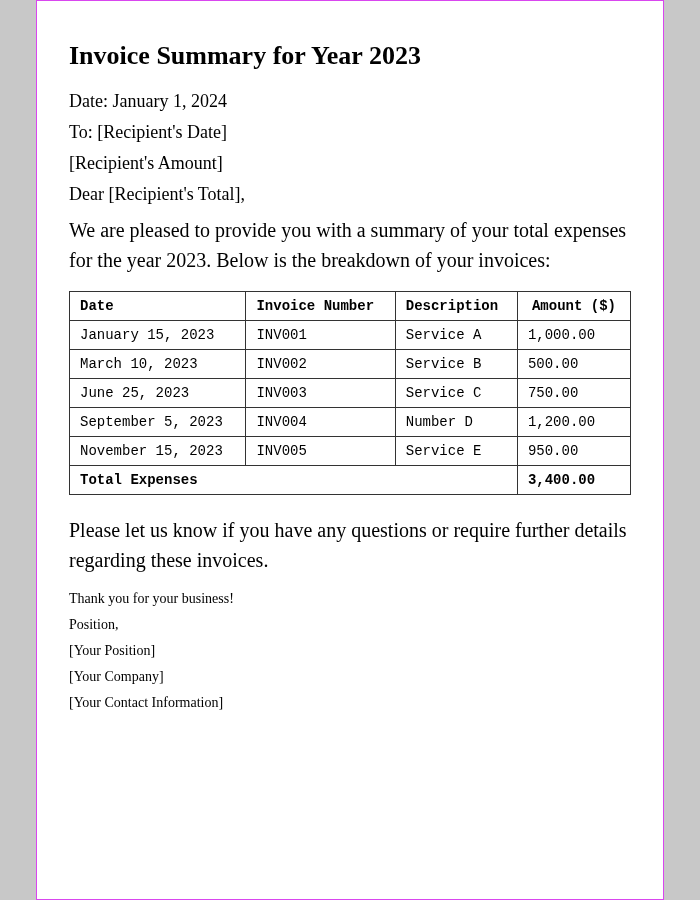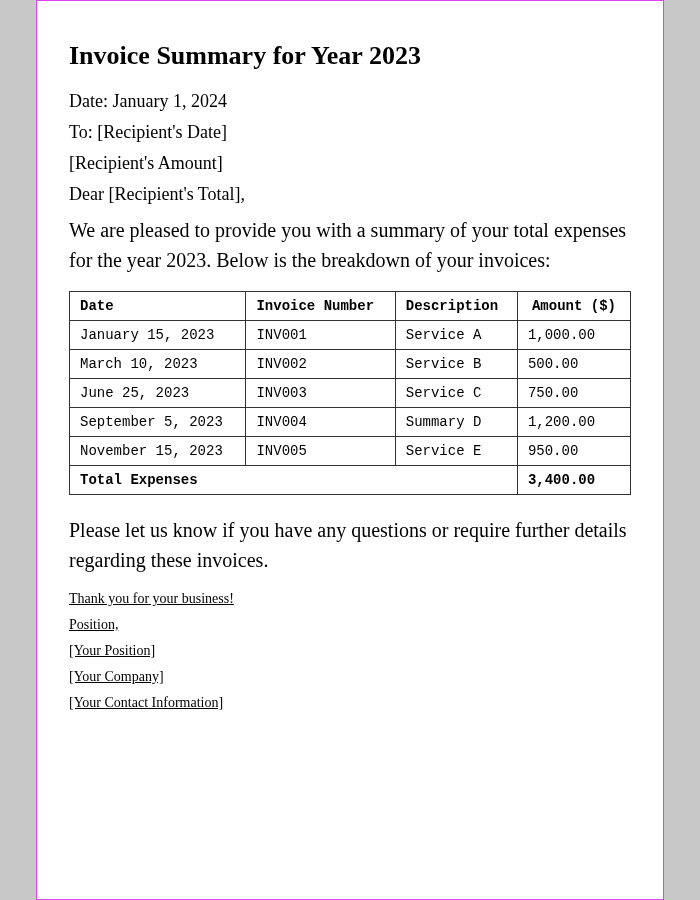--- a/index.html
+++ b/index.html
@@ -75,21 +75,20 @@
     }
 
     .total-row td {
       font-weight: bold;
     }
 
     .sign-off {
       font-size: 14px;
       margin-bottom: 10px;
       font-family: 'Times New Roman', Times, serif;
-      text-decoration: underline;
     }
   </style>
 </head>
 <body>
 
 <div class="page">
 
   <h1 class="title">Invoice Summary for Year 2023</h1>
 
   <p class="meta-line">Date: January 1, 2024</p>
@@ -123,21 +122,21 @@
         </tr>
         <tr>
           <td>June 25, 2023</td>
           <td>INV003</td>
           <td>Service C</td>
           <td>750.00</td>
         </tr>
         <tr>
           <td>September 5, 2023</td>
           <td>INV004</td>
-          <td>Summary D</td>
+          <td>Number D</td>
           <td>1,200.00</td>
         </tr>
         <tr>
           <td>November 15, 2023</td>
           <td>INV005</td>
           <td>Service E</td>
           <td>950.00</td>
         </tr>
         <tr class="total-row">
           <td colspan="3">Total Expenses</td>

